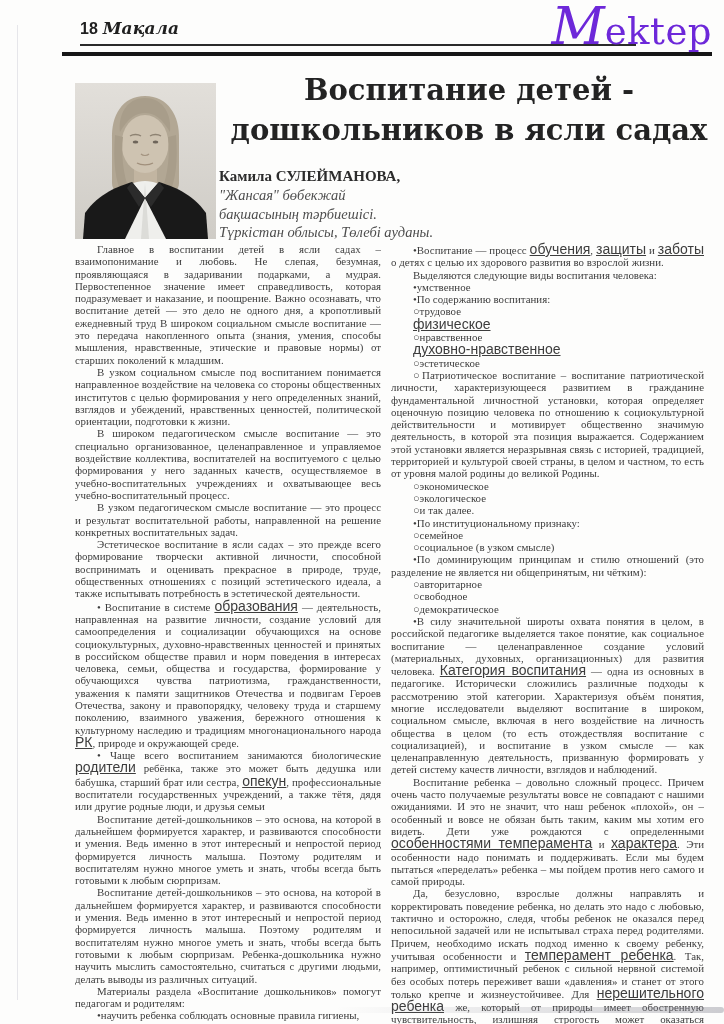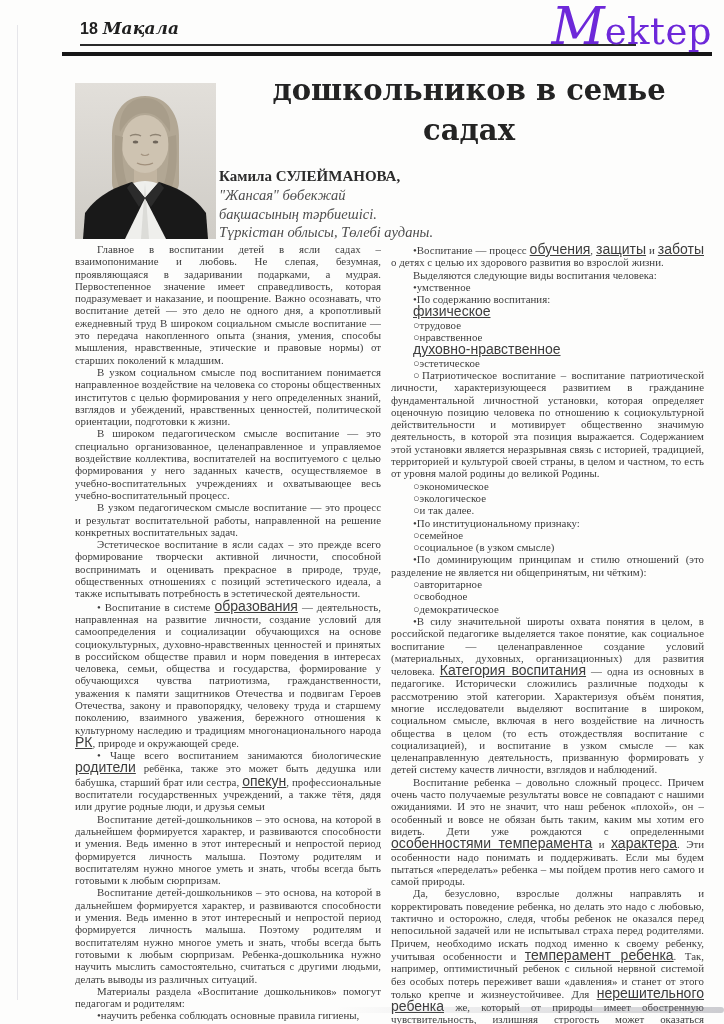--- a/index.html
+++ b/index.html
@@ -86,21 +86,22 @@
     <path d="M46 156 L46 108 C52 102 61 98 70 98 C79 98 88 102 94 108 L94 156 Z" fill="#efefec"></path>
     <path d="M70 100 L66 156 L74 156 Z" fill="#dcdcd8"></path>
 
     <path d="M8 156 L10 130 C24 110 44 103 57 99 L70 115 L50 156 Z" fill="#191919"></path>
     <path d="M133 156 L131 130 C117 110 97 103 84 99 L70 115 L91 156 Z" fill="#191919"></path>
     <path d="M57 99 L70 115 L64 124 L52 105 Z" fill="#2b2b2b"></path>
     <path d="M84 99 L70 115 L76 124 L89 105 Z" fill="#2b2b2b"></path>
   </svg>
 
   <div class="title">
-    <div>дошкольников в семье садах</div>
+    <div>Воспитание детей -</div>
+    <div>дошкольников в ясли садах</div>
   </div>
 
   <div class="author">
     <div class="author-name">Камила СУЛЕЙМАНОВА,</div>
     <div class="author-line">"Жансая" бөбекжай</div>
     <div class="author-line">бақшасының тәрбиешісі.</div>
     <div class="author-line">Түркістан облысы, Төлебі ауданы.</div>
   </div>
 
   <div class="col col-left">
@@ -115,22 +116,22 @@
       <p class="para"><span>Воспитание детей-дошкольников – это основа, на которой в дальнейшем формируется характер, и развиваются способности и умения. Ведь именно в этот интересный и непростой период формируется личность малыша. Поэтому родителям и воспитателям нужно многое уметь и знать, чтобы всегда быть готовыми к любым сюрпризам. Ребенка-дошкольника нужно научить мыслить самостоятельно, считаться с другими людьми, делать выводы из различных ситуаций.</span></p>
       <p class="para"><span>Материалы раздела «Воспитание дошкольников» помогут педагогам и родителям:</span></p>
       <p class="li"><span>•научить ребенка соблюдать основные правила гигиены,</span></p>
       <p class="li"><span>•познакомить малыша с хорошими манерами и правилами поведения в семье и в обществе,</span></p>
     </div>
   <div class="col col-right">
       <p class="para"><span>•Воспитание — процесс </span><span class="u">обучения</span><span>, </span><span class="u">защиты</span><span> и </span><span class="u">заботы</span><span> о детях с целью их здорового развития во взрослой жизни.</span></p>
       <p class="li"><span>Выделяются следующие виды воспитания человека:</span></p>
       <p class="li"><span>•умственное</span></p>
       <p class="li"><span>•По содержанию воспитания:</span></p>
+      <p class="li"><span>○трудовое</span></p>
       <p class="li"><span class="u">физическое</span></p>
-      <p class="li"><span>○трудовое</span></p>
       <p class="li"><span>○нравственное</span></p>
       <p class="li"><span class="u">духовно-нравственное</span></p>
       <p class="li"><span>○эстетическое</span></p>
       <p class="para"><span>○Патриотическое воспитание – воспитание патриотической личности, характеризующееся развитием в гражданине фундаментальной личностной установки, которая определяет оценочную позицию человека по отношению к социокультурной действительности и мотивирует общественно значимую деятельность, в которой эта позиция выражается. Содержанием этой установки является неразрывная связь с историей, традицией, территорией и культурой своей страны, в целом и частном, то есть от уровня малой родины до великой Родины.</span></p>
       <p class="li"><span>○экономическое</span></p>
       <p class="li"><span>○экологическое</span></p>
       <p class="li"><span>○и так далее.</span></p>
       <p class="li"><span>•По институциональному признаку:</span></p>
       <p class="li"><span>○семейное</span></p>
       <p class="li"><span>○социальное (в узком смысле)</span></p>

